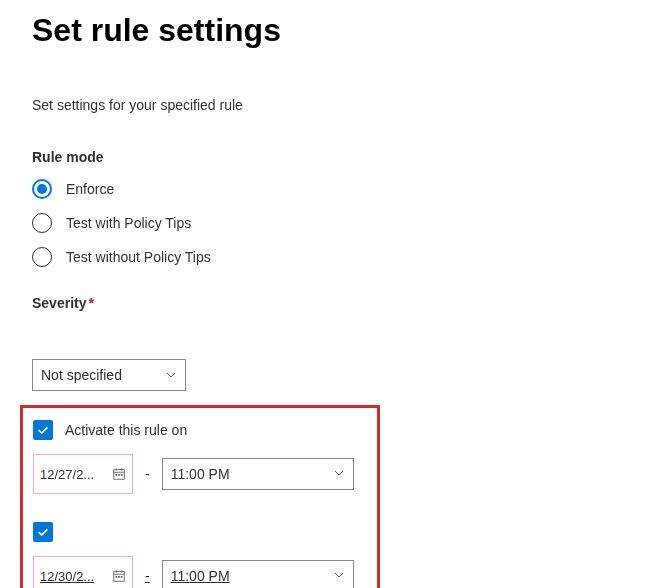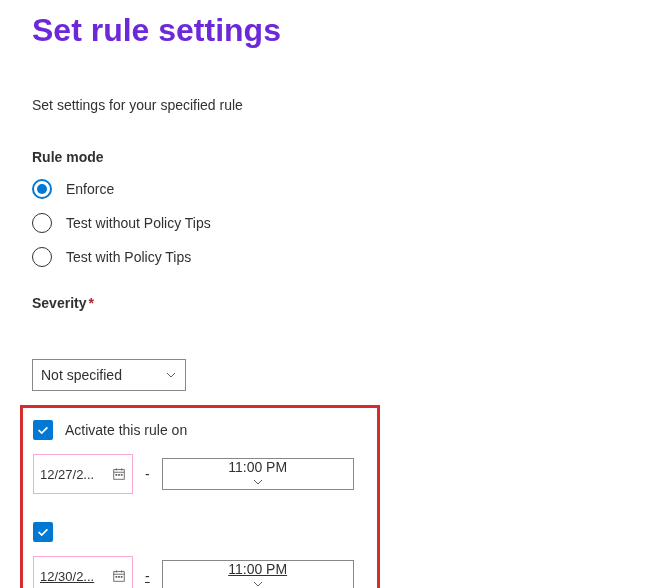--- a/index.html
+++ b/index.html
@@ -12,21 +12,21 @@
       font-size: 14px;
       color: #323130;
       background: #fff;
       padding: 12px 32px 24px 32px;
       width: 662px;
     }
     h1 {
       font-size: 32px;
       font-weight: 700;
       margin-bottom: 48px;
-      color: #6d28d9;
+      color: #000000;
     }
     .subtitle {
       font-size: 14px;
       color: #323130;
       margin-bottom: 36px;
     }
     .section-label {
       font-weight: 600;
       font-size: 14px;
       margin-bottom: 14px;
@@ -148,21 +148,20 @@
     .time-field {
       border: 1px solid #8a8886;
       height: 32px;
       width: 192px;
       display: flex;
       align-items: center;
       justify-content: space-between;
       padding: 0 8px;
       cursor: pointer;
       background: #fff;
-      flex-direction: column;
     }
     .time-text {
       font-size: 14px;
     }
     .datetime-row:last-child {
       margin-bottom: 0;
       text-decoration: underline;
     }
   </style>
 </head>
@@ -174,25 +173,25 @@
 
 <div class="section-label">Rule mode</div>
 
 <div class="radio-group">
   <div class="radio-row">
     <div class="radio selected"></div>
     <span class="radio-label">Enforce</span>
   </div>
   <div class="radio-row">
     <div class="radio"></div>
-    <span class="radio-label">Test without Policy Tips</span>
+    <span class="radio-label">Test with Policy Tips</span>
   </div>
   <div class="radio-row">
     <div class="radio"></div>
-    <span class="radio-label">Test with Policy Tips</span>
+    <span class="radio-label">Test without Policy Tips</span>
   </div>
 </div>
 
 <div class="section-label">
   <span>Severity</span><span class="required">*</span>
 </div>
 
 <div class="select-box">
   <span>Not specified</span>
   <span class="chevron">

